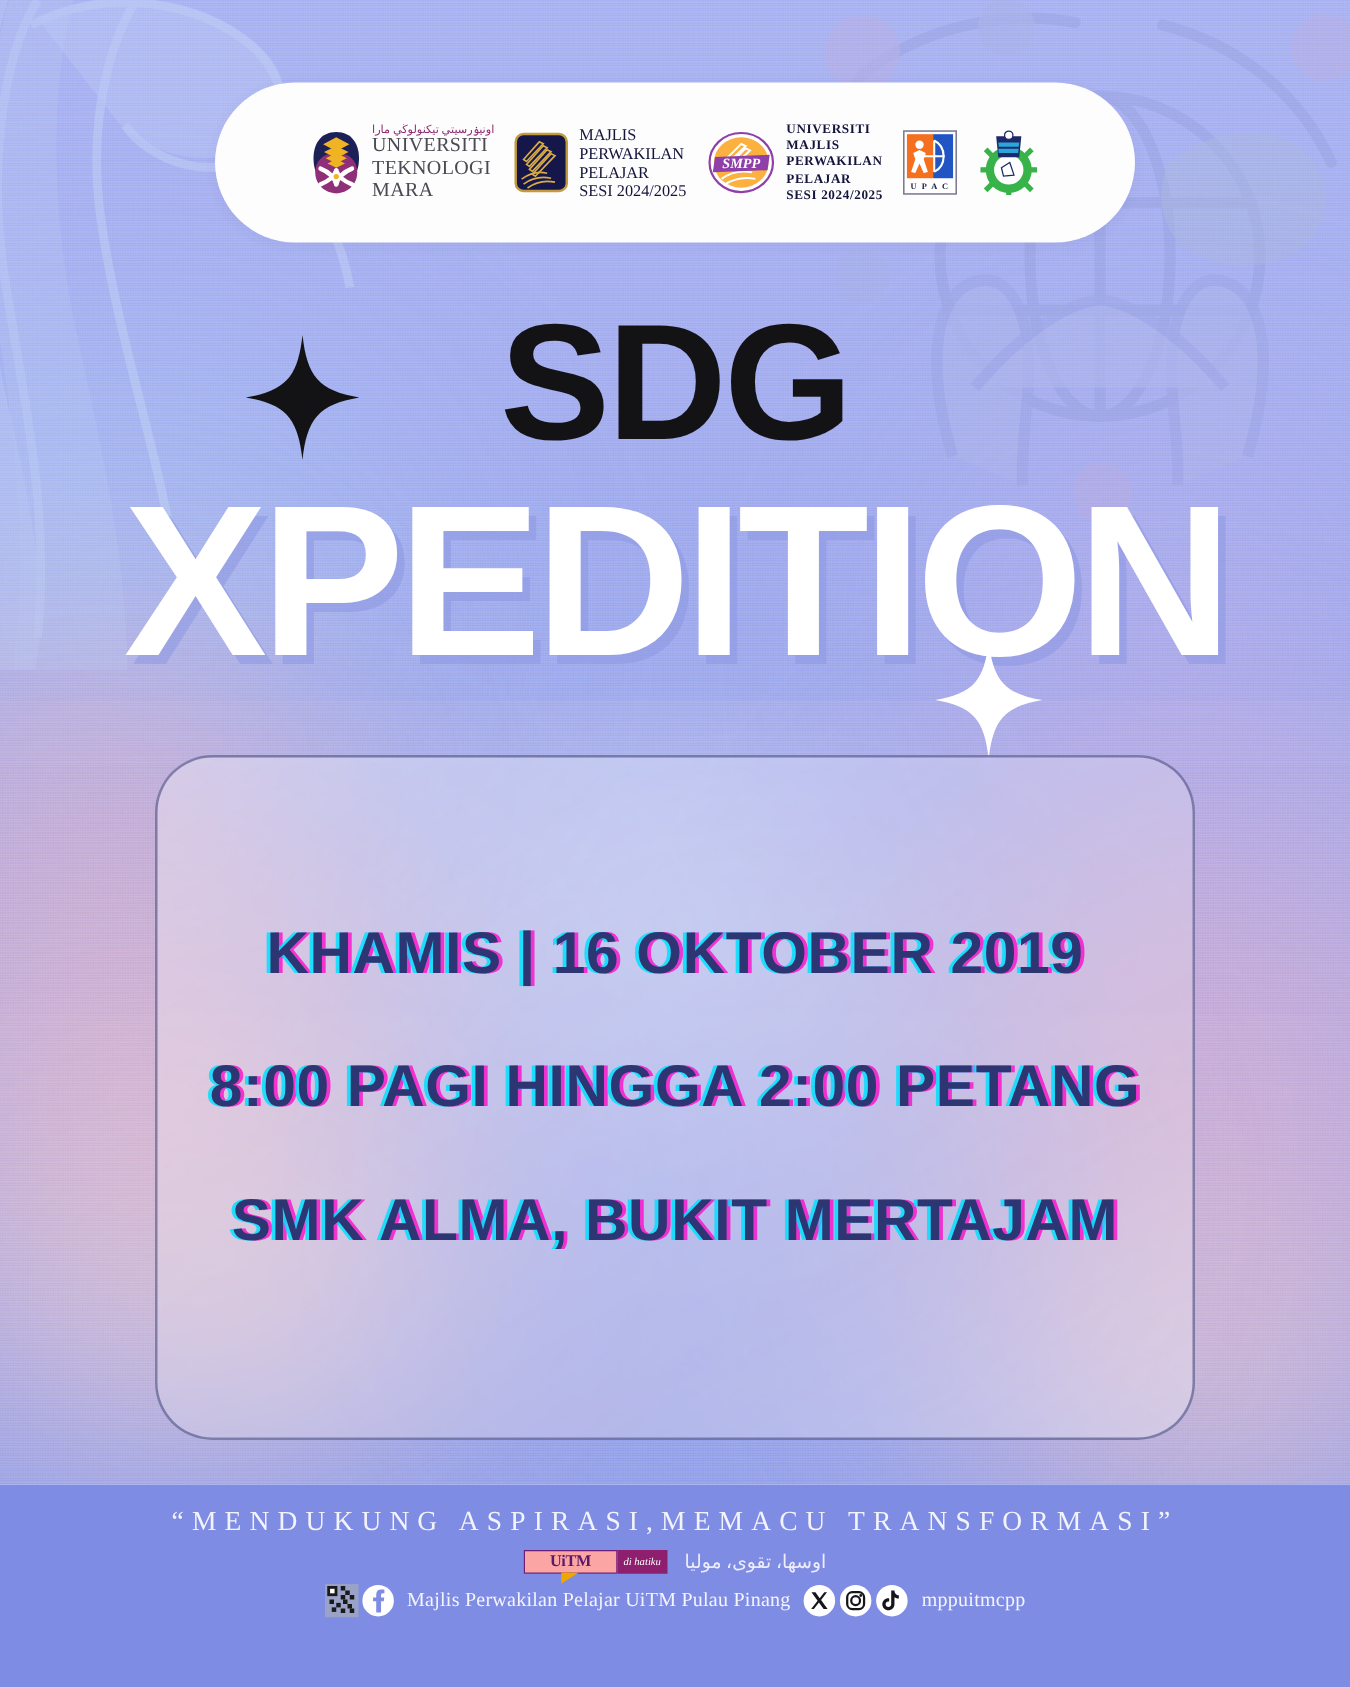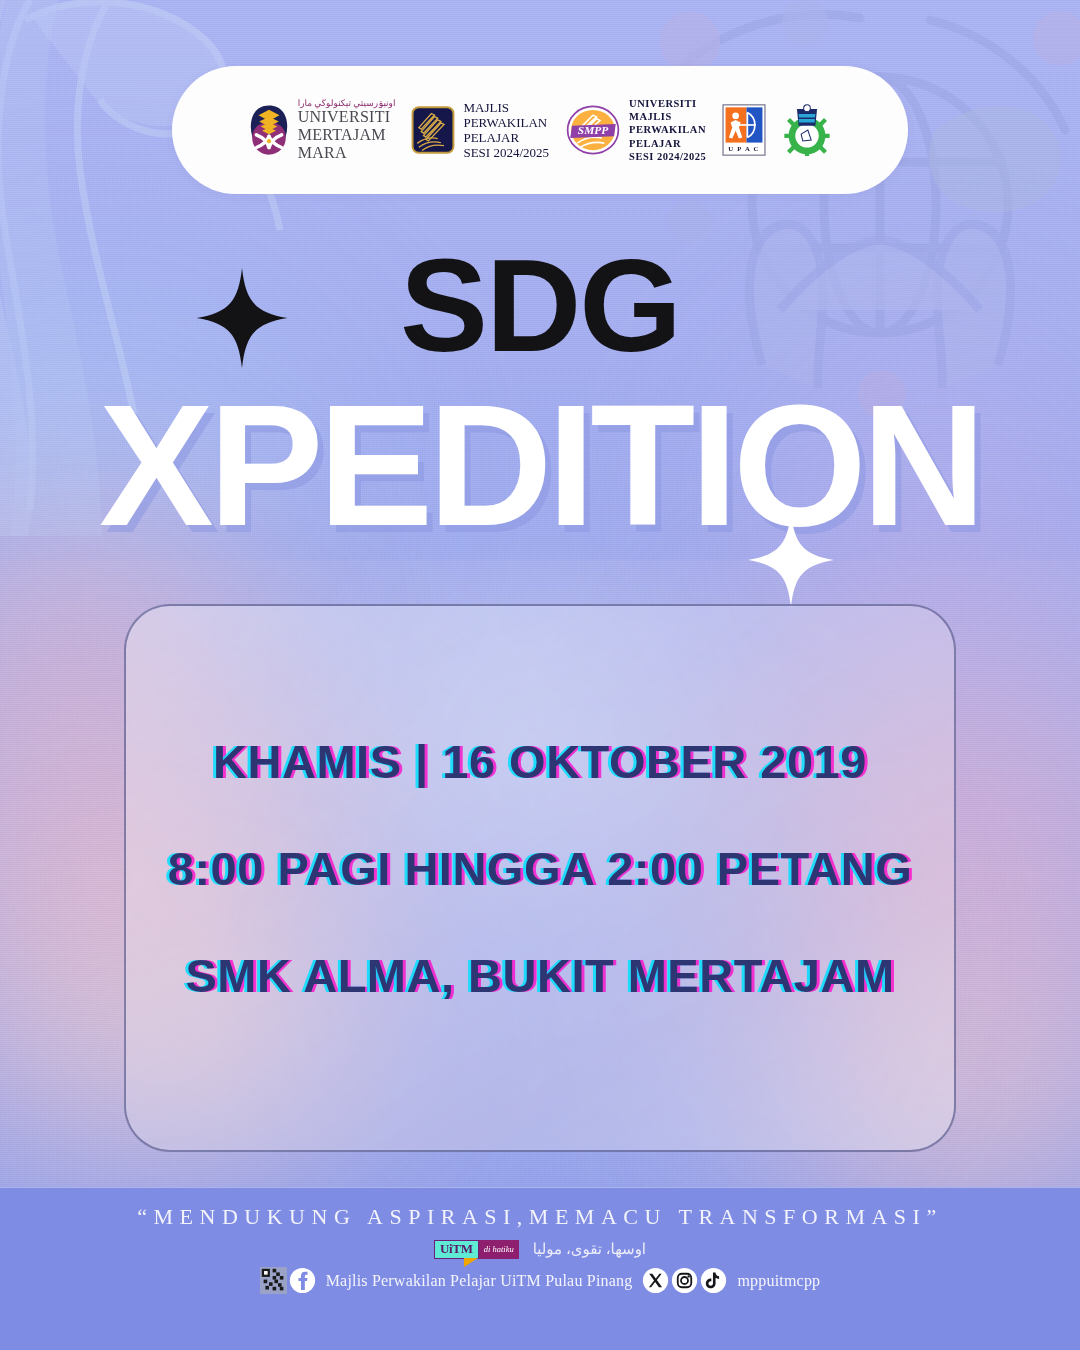--- a/index.html
+++ b/index.html
@@ -184,23 +184,23 @@
   }
   .footer-mid {
     display:flex; align-items:center; justify-content:center;
     gap:14px; margin-top:6px; height:26px;
   }
   .uitm-hati {
     display:inline-flex; align-items:stretch;
     height:19px; position:relative;
   }
   .uh-left {
-    background:#5eead4; border:1.5px solid #6b1f78;
+    background:#fca5a5; border:1.5px solid #6b1f78;
     color:#5a1a66; font-family:"Liberation Serif", serif; font-weight:bold;
-    font-size:13px; padding:0 5px; display:flex; align-items:center; letter-spacing:-.3px;
+    font-size:13px; padding:0 20px; display:flex; align-items:center; letter-spacing:-.3px;
   }
   .uh-right {
     background:#8d1f6e; color:#fff; font-size:8.5px;
     font-family:"Liberation Serif", serif; font-style:italic;
     padding:0 5px; display:flex; align-items:center; white-space:nowrap;
   }
   .uh-tail {
     position:absolute; left:30px; bottom:-8px;
     width:0; height:0;
     border-left:14px solid #f0a500;
@@ -293,21 +293,21 @@
           <path d="M12 44 C22 48 28 54 30 62"></path>
           <path d="M48 44 C38 48 32 54 30 62"></path>
           <path d="M12 62 C22 58 28 52 30 46"></path>
           <path d="M48 62 C38 58 32 52 30 46"></path>
         </g>
         <circle cx="30" cy="53" r="3" fill="#f0b323"></circle>
       </svg>
       <div class="logo-text uitm-words">
         <div class="uitm-jawi">اونيۏرسيتي تيكنولوڬي مارا</div>
         <div class="uitm-l">UNIVERSITI</div>
-        <div class="uitm-l">MERTAJAM</div>
+        <div class="uitm-l">TEKNOLOGI</div>
         <div class="uitm-l">MARA</div>
       </div>
     </div>
 
     <div class="logo-item">
       <svg class="mpp-crest" viewBox="0 0 56 62">
         <rect x="2" y="2" width="52" height="58" rx="8" fill="#15174a" stroke="#c39a3c" stroke-width="2.5"></rect>
         <g stroke="#d8ab46" stroke-width="1.7" fill="none">
           <path d="M10 28 L26 10 L30 12 L13 30 Z"></path>
           <path d="M13 33 L30 14 L34 16 L16 35 Z"></path>

